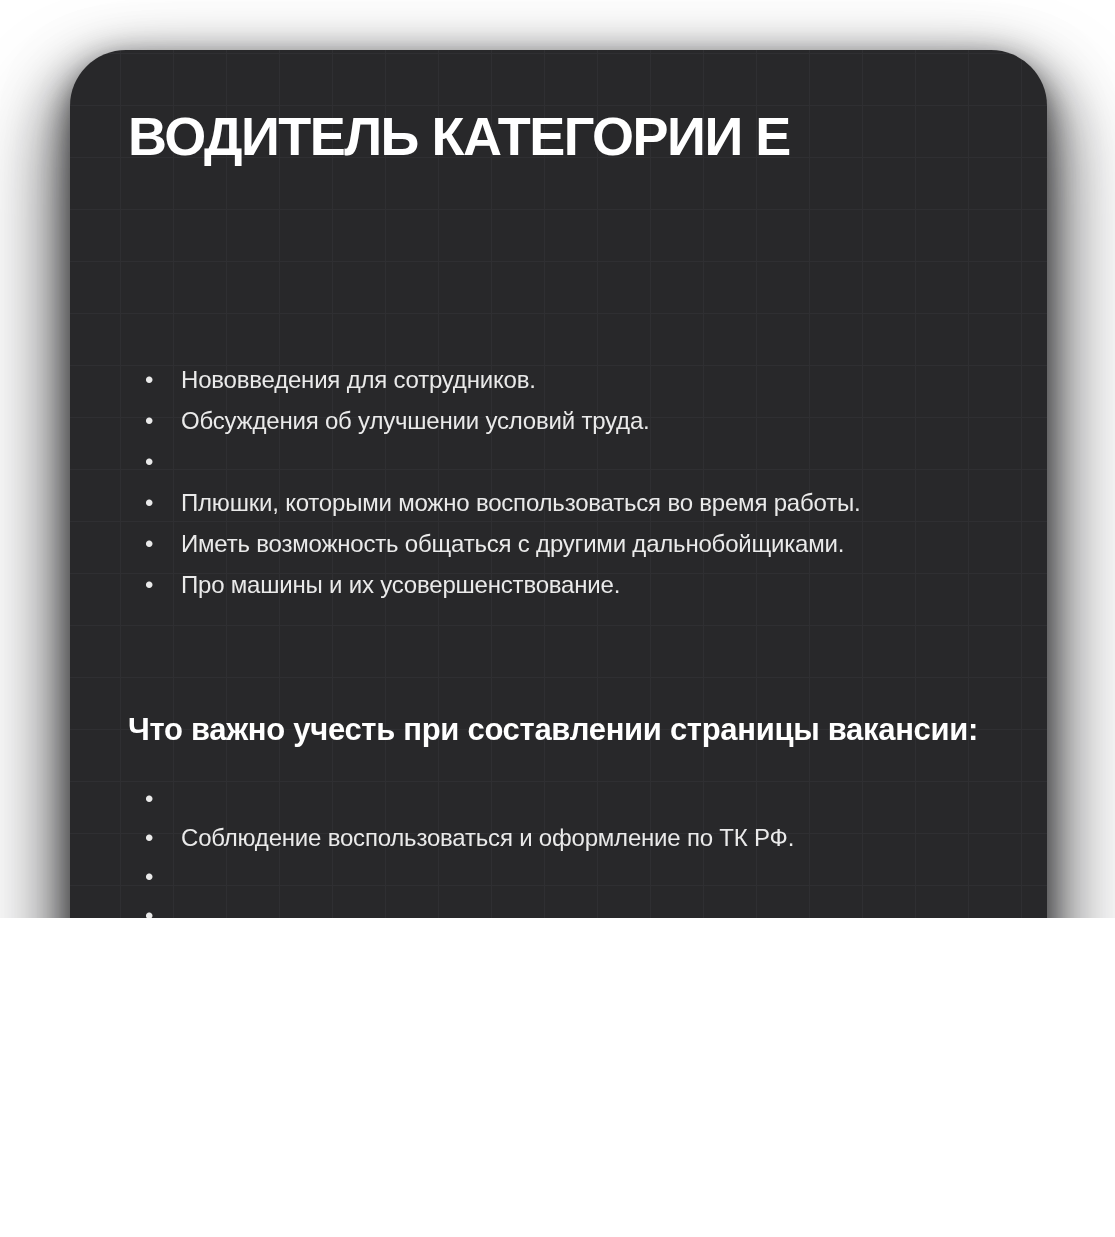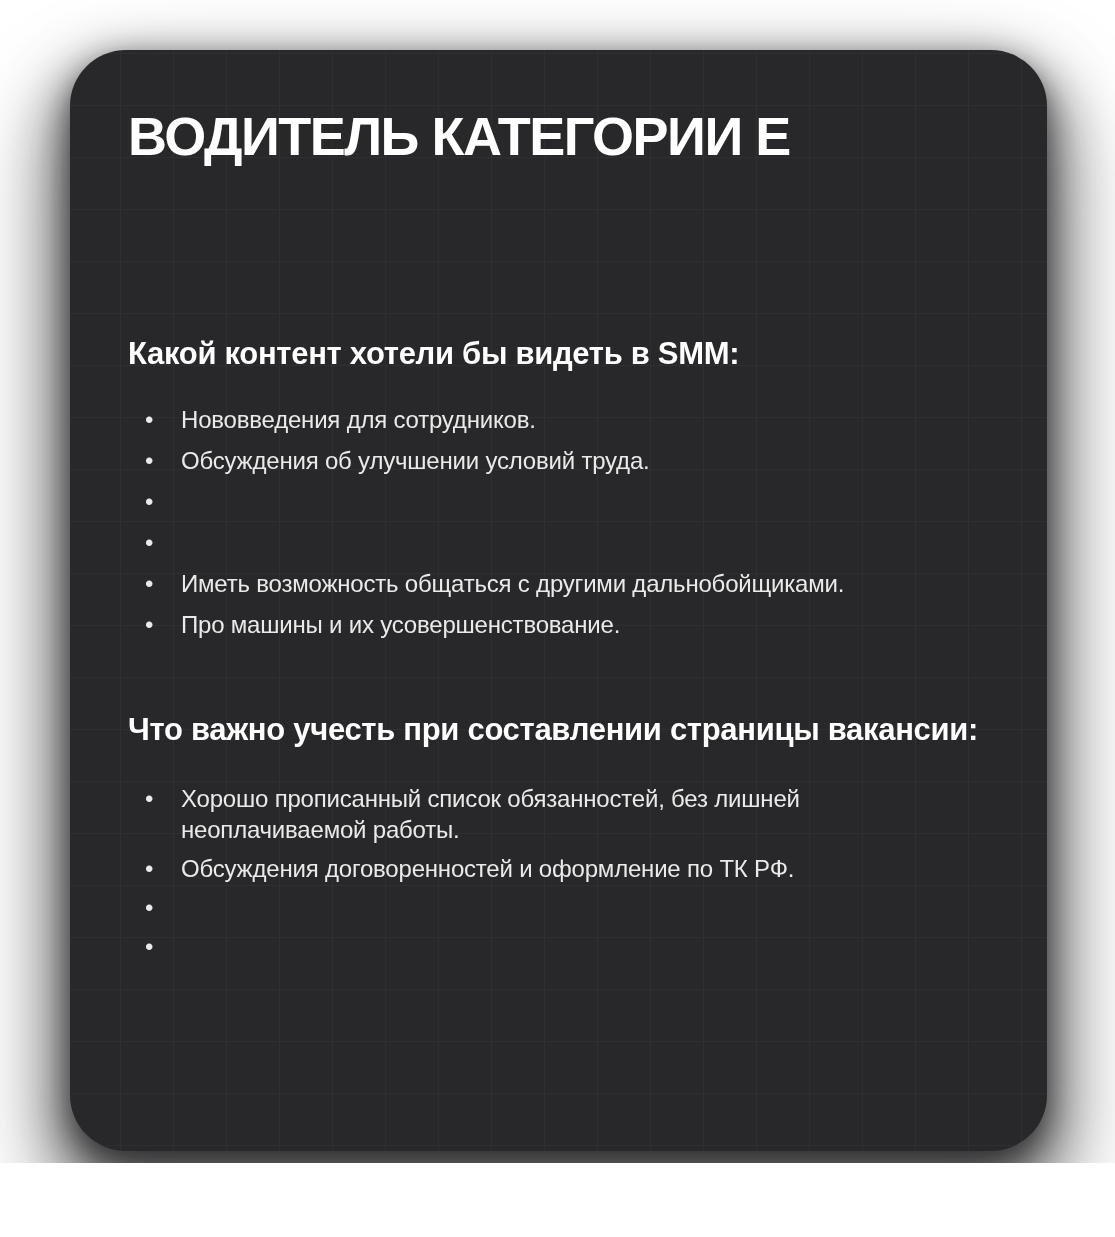--- a/index.html
+++ b/index.html
@@ -5,21 +5,21 @@
 <style>
   html, body {
     margin: 0;
     padding: 0;
     background: #ffffff;
     font-family: "Liberation Sans", sans-serif;
   }
   .page {
     position: relative;
     width: 1115px;
-    height: 1163px;
+    height: 918px;
     background: #ffffff;
     overflow: hidden;
   }
   .card {
     position: absolute;
     left: 70px;
     top: 50px;
     width: 977px;
     height: 1101px;
     border-radius: 56px;
@@ -92,58 +92,56 @@
 </style>
 </head>
 <body>
 
 <div class="page">
   <div class="card">
 
     <h1 class="title">ВОДИТЕЛЬ КАТЕГОРИИ Е</h1>
 
     <section class="sec sec-0">
-      <h2 class="sec-heading">Какой контент хотели бы видеть в SMM:</h2>
       <ul class="bullets">
         <li class="bullet">
           <span class="dot">•</span>
           <span class="txt">Нововведения для сотрудников.</span>
         </li>
         <li class="bullet">
           <span class="dot">•</span>
           <span class="txt">Обсуждения об улучшении условий труда.</span>
         </li>
         <li class="bullet">
           <span class="dot">•</span>
         </li>
         <li class="bullet">
           <span class="dot">•</span>
+          <span class="txt">Плюшки, которыми можно воспользоваться во время работы.</span>
         </li>
         <li class="bullet">
           <span class="dot">•</span>
           <span class="txt">Иметь возможность общаться с другими дальнобойщиками.</span>
         </li>
         <li class="bullet">
           <span class="dot">•</span>
           <span class="txt">Про машины и их усовершенствование.</span>
         </li>
       </ul>
     </section>
 
     <section class="sec sec-1">
       <h2 class="sec-heading">Что важно учесть при составлении страницы вакансии:</h2>
       <ul class="bullets">
         <li class="bullet">
           <span class="dot">•</span>
-          <span class="txt">Хорошо прописанный список обязанностей, без лишней
-неоплачиваемой работы.</span>
         </li>
         <li class="bullet">
           <span class="dot">•</span>
-          <span class="txt">Обсуждения договоренностей и оформление по ТК РФ.</span>
+          <span class="txt">Соблюдение воспользоваться и оформление по ТК РФ.</span>
         </li>
         <li class="bullet">
           <span class="dot">•</span>
         </li>
         <li class="bullet">
           <span class="dot">•</span>
         </li>
       </ul>
     </section>
 

